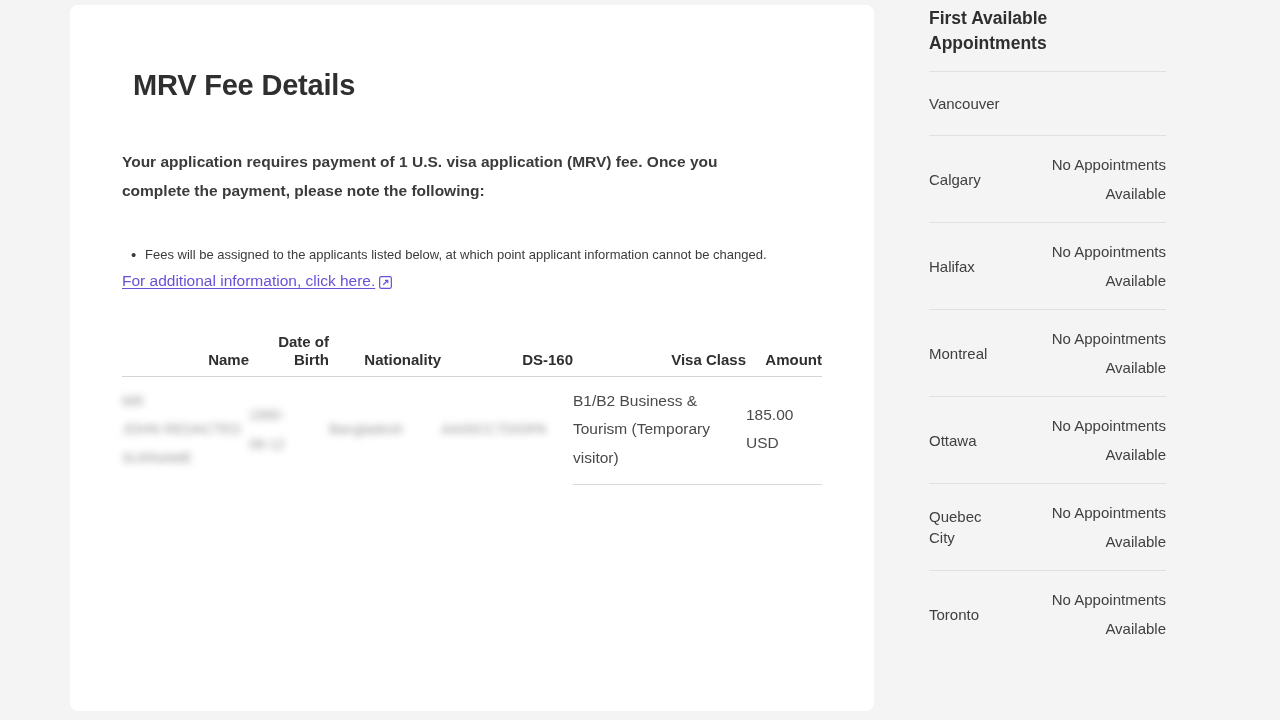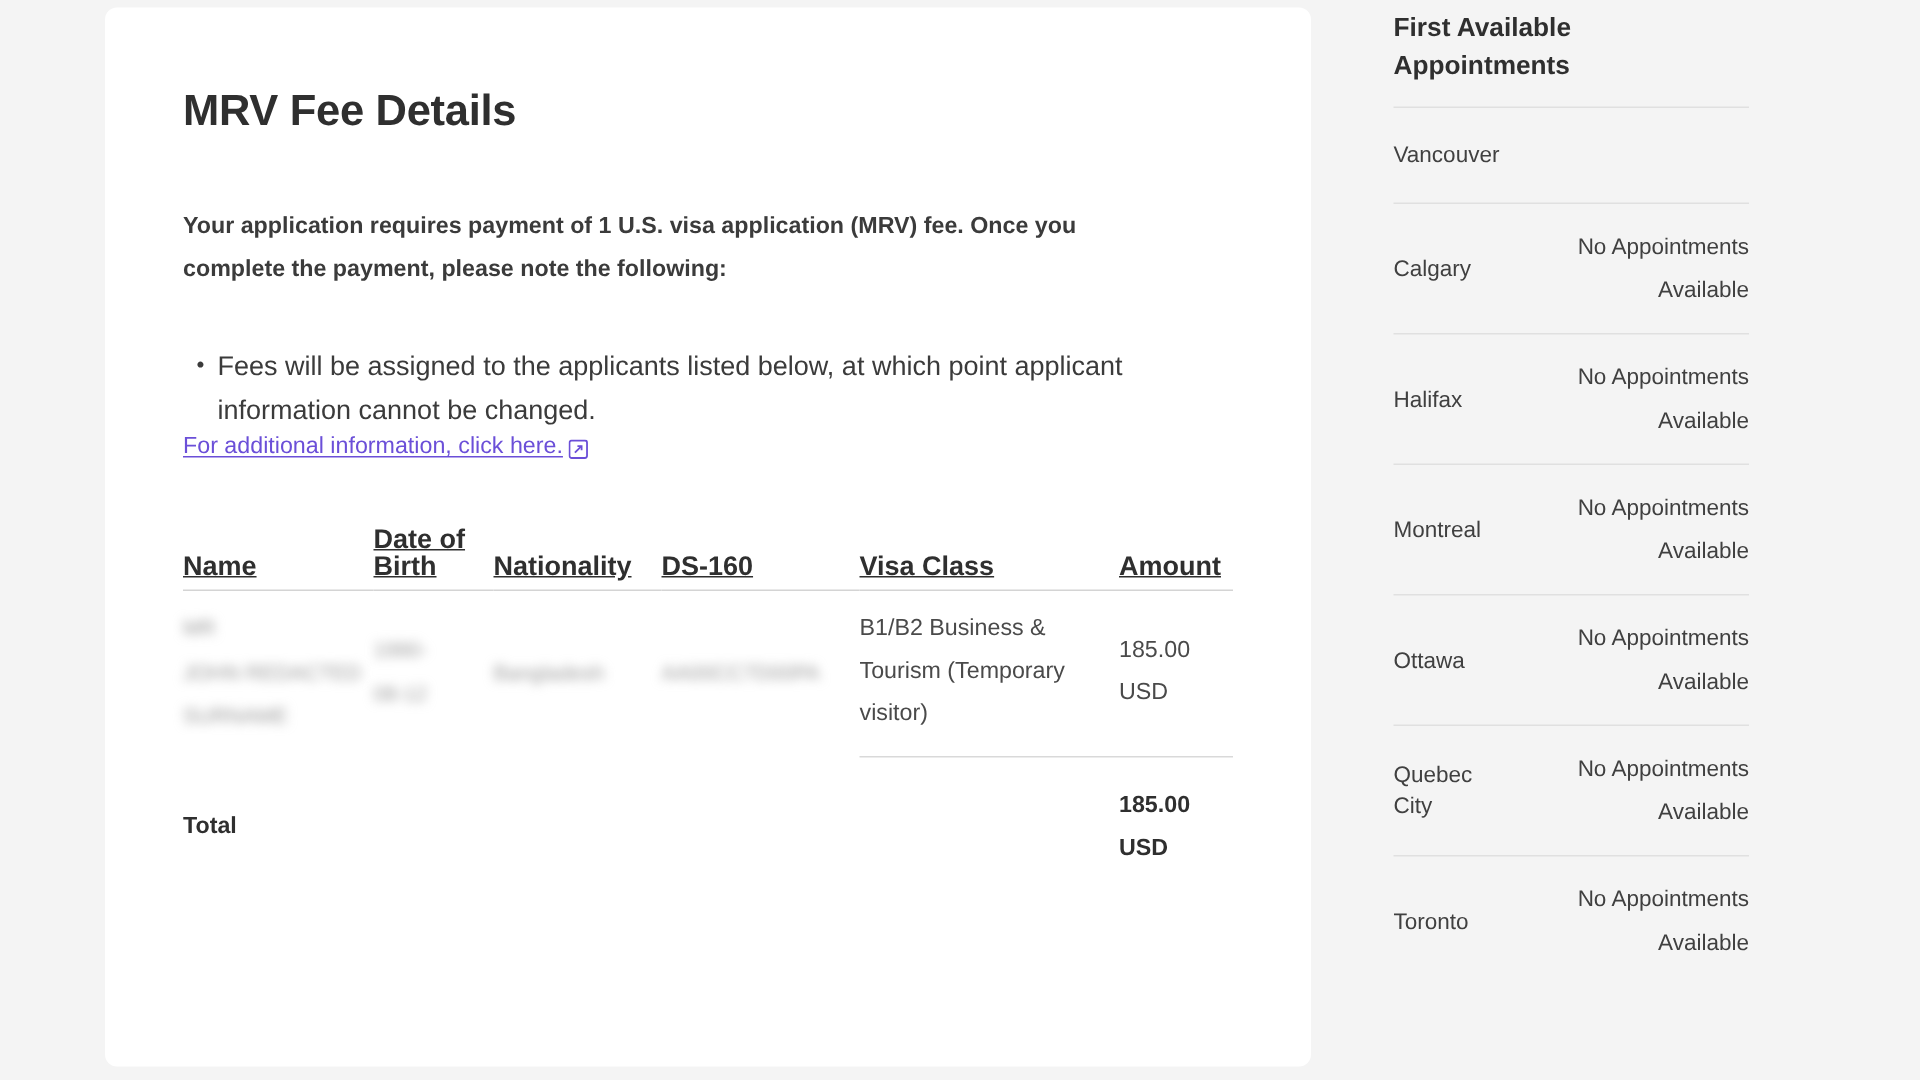--- a/index.html
+++ b/index.html
@@ -29,42 +29,42 @@
 
   .card-inner {
     padding: 52px 52px 0 52px;
   }
 
   #doc-title {
     font-size: 29px;
     font-weight: bold;
     color: #2f2f2f;
     letter-spacing: -0.2px;
-    margin: 0;
+    margin: 11px;
     line-height: 34px;
   }
 
   #intro-paragraph {
     margin: 46px 0 0 0;
     font-size: 15.5px;
     line-height: 28.5px;
     color: #3b3b3b;
     max-width: 660px;
     font-weight: bold;
   }
 
   #notes-list {
     margin: 36px 0 0 0;
     padding: 0 0 0 23px;
     list-style: none;
     max-width: 712px;
   }
   #notes-list li {
     position: relative;
-    font-size: 18px;
+    font-size: 13px;
     line-height: 28.5px;
     color: #3b3b3b;
   }
   #notes-list li::before {
     content: "•";
     position: absolute;
     left: -14px;
     top: 0;
     color: #3b3b3b;
     font-size: 15px;
@@ -92,28 +92,27 @@
   }
 
   
   #fee-table {
     margin-top: 41px;
     width: 700px;
     border-collapse: collapse;
     table-layout: fixed;
   }
   #fee-table th {
-    text-align: left;
+    text-align: right;
     vertical-align: bottom;
-    font-size: 18px;
+    font-size: 15px;
     font-weight: bold;
     color: #2f2f2f;
     padding: 0 0 7px 0;
     line-height: 18px;
-    text-decoration: underline;
   }
   #fee-table thead tr {
     border-bottom: 1px solid #d4d4d4;
   }
   #fee-table td {
     font-size: 15.5px;
     line-height: 28.5px;
     color: #4a4a4a;
     vertical-align: middle;
     padding: 10px 0 12px 0;
@@ -247,28 +246,20 @@
           </td>
           <td>
             <span class="blur">Bangladesh</span>
           </td>
           <td>
             <span class="blur">AA00CC7D00PA</span>
           </td>
           <td class="cell-visa sep-line">B1/B2 Business &amp; Tourism (Temporary visitor)</td>
           <td class="cell-amount sep-line">185.00 USD</td>
         </tr>
-        <tr id="total-row">
-          <td>Total</td>
-          <td></td>
-          <td></td>
-          <td></td>
-          <td></td>
-          <td>185.00 USD</td>
-        </tr>
       </tbody>
     </table>
 
   </div>
 </div>
 
 <aside id="appointments-panel">
   <h2 id="appointments-title">First Available Appointments</h2>
 
   <div id="appointments-list">

